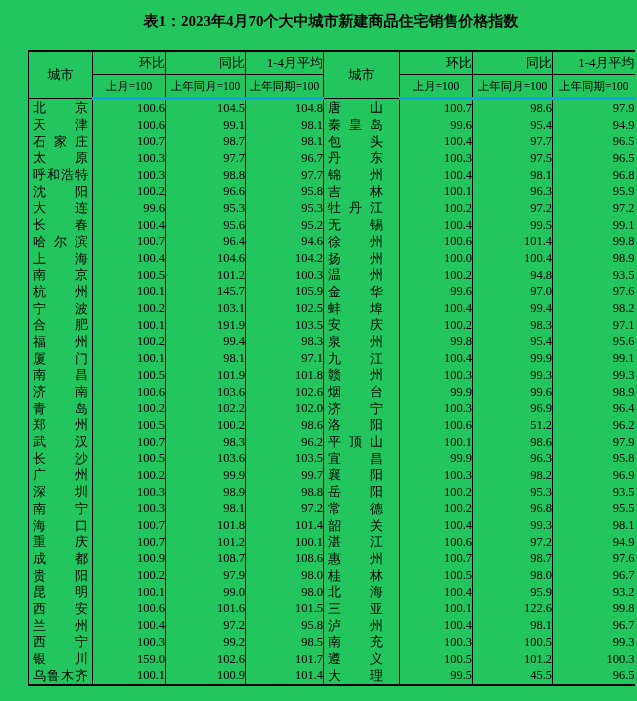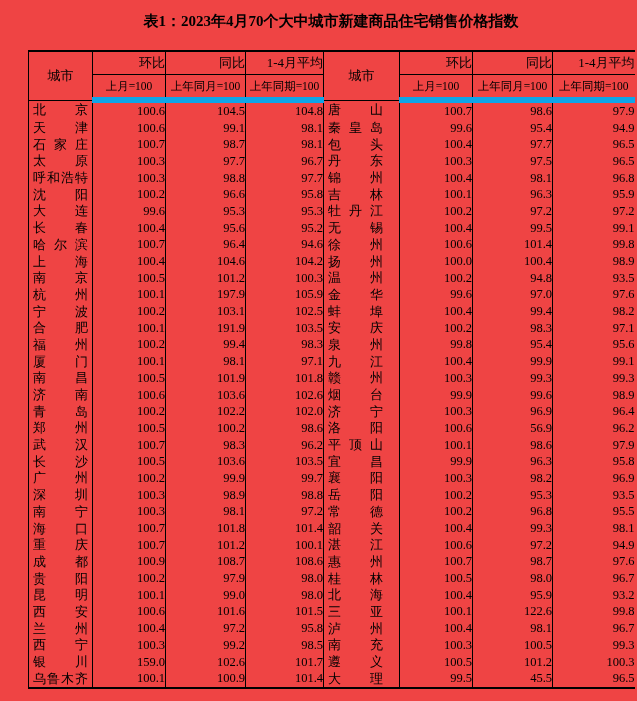--- a/index.html
+++ b/index.html
@@ -2,21 +2,21 @@
 <html><head>
 <meta charset="utf-8">
 <style>
   html,body{margin:0;padding:0;background:#ffffff;}
   body{
     width:637px;height:701px;
     font-family:"Liberation Serif","DejaVu Serif",serif;
     color:#000;
     -webkit-font-smoothing:none;
   }
-  .page{position:relative;width:637px;height:701px;background:#ef4444;overflow:hidden;}
+  .page{position:relative;width:637px;height:701px;background:#22c55e;overflow:hidden;}
   .title{
     position:absolute;top:11px;left:28px;width:606px;
     text-align:center;font-weight:bold;font-size:15px;line-height:20px;
     font-family:"Liberation Serif","DejaVu Serif",serif;
     white-space:nowrap;
   }
   table.idx{
     position:absolute;left:28px;top:50px;width:606px;
     border-collapse:collapse;table-layout:fixed;
     border-top:2px solid #000;border-bottom:2px solid #000;
@@ -28,21 +28,21 @@
   th.city-h{
     font-size:13px;text-align:center;vertical-align:middle;
     border-bottom:1px solid #000;
   }
   th.h1{
     height:22px;font-size:13px;text-align:right;vertical-align:middle;
     border-bottom:1px solid #000;white-space:nowrap;
   }
   th.h2{
     height:22px;font-size:11.5px;text-align:center;vertical-align:middle;
-    border-bottom:6px solid #0ea5e9;white-space:nowrap;
+    border-bottom:3px solid #0ea5e9;white-space:nowrap;
   }
   tbody td{height:16.7px;font-size:12.5px;vertical-align:middle;}
   td.val{text-align:right;padding-right:7px;white-space:nowrap;}
   td.city-cell{vertical-align:middle;}
   .city{
     display:flex;justify-content:space-between;
     width:55px;margin-left:4px;font-size:13px;line-height:16px;
     white-space:nowrap;
   }
   .city span{display:block;}
@@ -312,21 +312,21 @@
           <td class="val">93.5</td>
         </tr>
         <tr>
           <td class="city-cell">
             <div class="city">
               <span>杭</span>
               <span>州</span>
             </div>
           </td>
           <td class="val">100.1</td>
-          <td class="val">197.9</td>
+          <td class="val">145.7</td>
           <td class="val">105.9</td>
           <td class="city-cell">
             <div class="city">
               <span>金</span>
               <span>华</span>
             </div>
           </td>
           <td class="val">99.6</td>
           <td class="val">97.0</td>
           <td class="val">97.6</td>
@@ -481,21 +481,21 @@
           <td class="val">100.5</td>
           <td class="val">100.2</td>
           <td class="val">98.6</td>
           <td class="city-cell">
             <div class="city">
               <span>洛</span>
               <span>阳</span>
             </div>
           </td>
           <td class="val">100.6</td>
-          <td class="val">56.9</td>
+          <td class="val">51.2</td>
           <td class="val">96.2</td>
         </tr>
         <tr>
           <td class="city-cell">
             <div class="city">
               <span>武</span>
               <span>汉</span>
             </div>
           </td>
           <td class="val">100.7</td>

